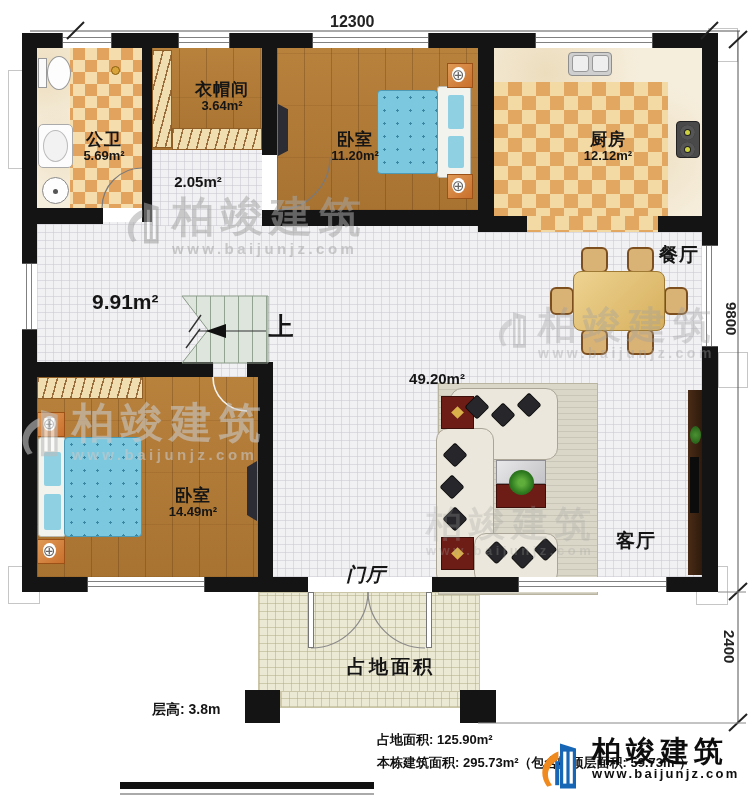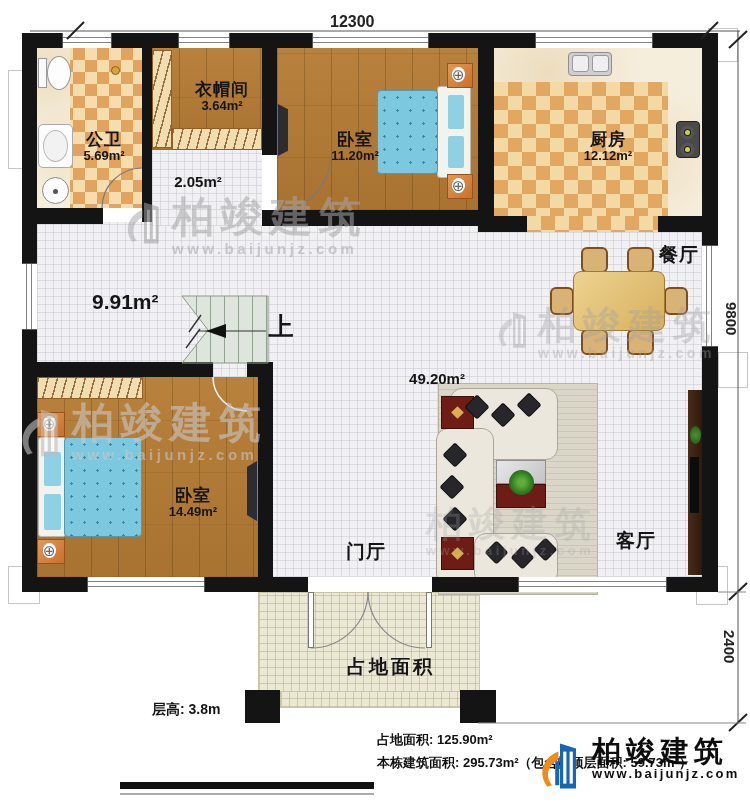--- a/index.html
+++ b/index.html
@@ -239,21 +239,21 @@
     <div class="rarea">11.20m²</div>
   </div>
   <div class="lbl" style="left:570px;top:130px;width:76px;">
     <div class="rname">厨房</div>
     <div class="rarea">12.12m²</div>
   </div>
   <div class="lbl" style="left:92px;top:290px;width:64px;font-size:21px;">9.91m²</div>
   <div class="lbl" style="left:266px;top:312px;width:30px;font-size:25px;">上</div>
   <div class="lbl big" style="left:652px;top:244px;width:54px;">餐厅</div>
   <div class="lbl" style="left:402px;top:371px;width:70px;font-size:15px;">49.20m²</div>
-  <div class="lbl big" style="left:340px;top:541px;width:52px;">门厅</div>
+  <div class="lbl big" style="left:340px;top:564px;width:52px;font-style:italic;">门厅</div>
   <div class="lbl big" style="left:610px;top:510px;width:52px;margin-top:20px;">客厅</div>
   <div class="lbl" style="left:158px;top:486px;width:70px;">
     <div class="rname">卧室</div>
     <div class="rarea">14.49m²</div>
   </div>
   <div class="lbl big" style="left:336px;top:656px;width:110px;letter-spacing:3px;">占地面积</div>
 
   <div class="dim" style="left:330px;top:13px;width:86px;text-align:left;">12300</div>
   <div class="dim-v" style="left:740px;top:302px;">9800</div>
   <div class="dim-v" style="left:738px;top:630px;">2400</div>

